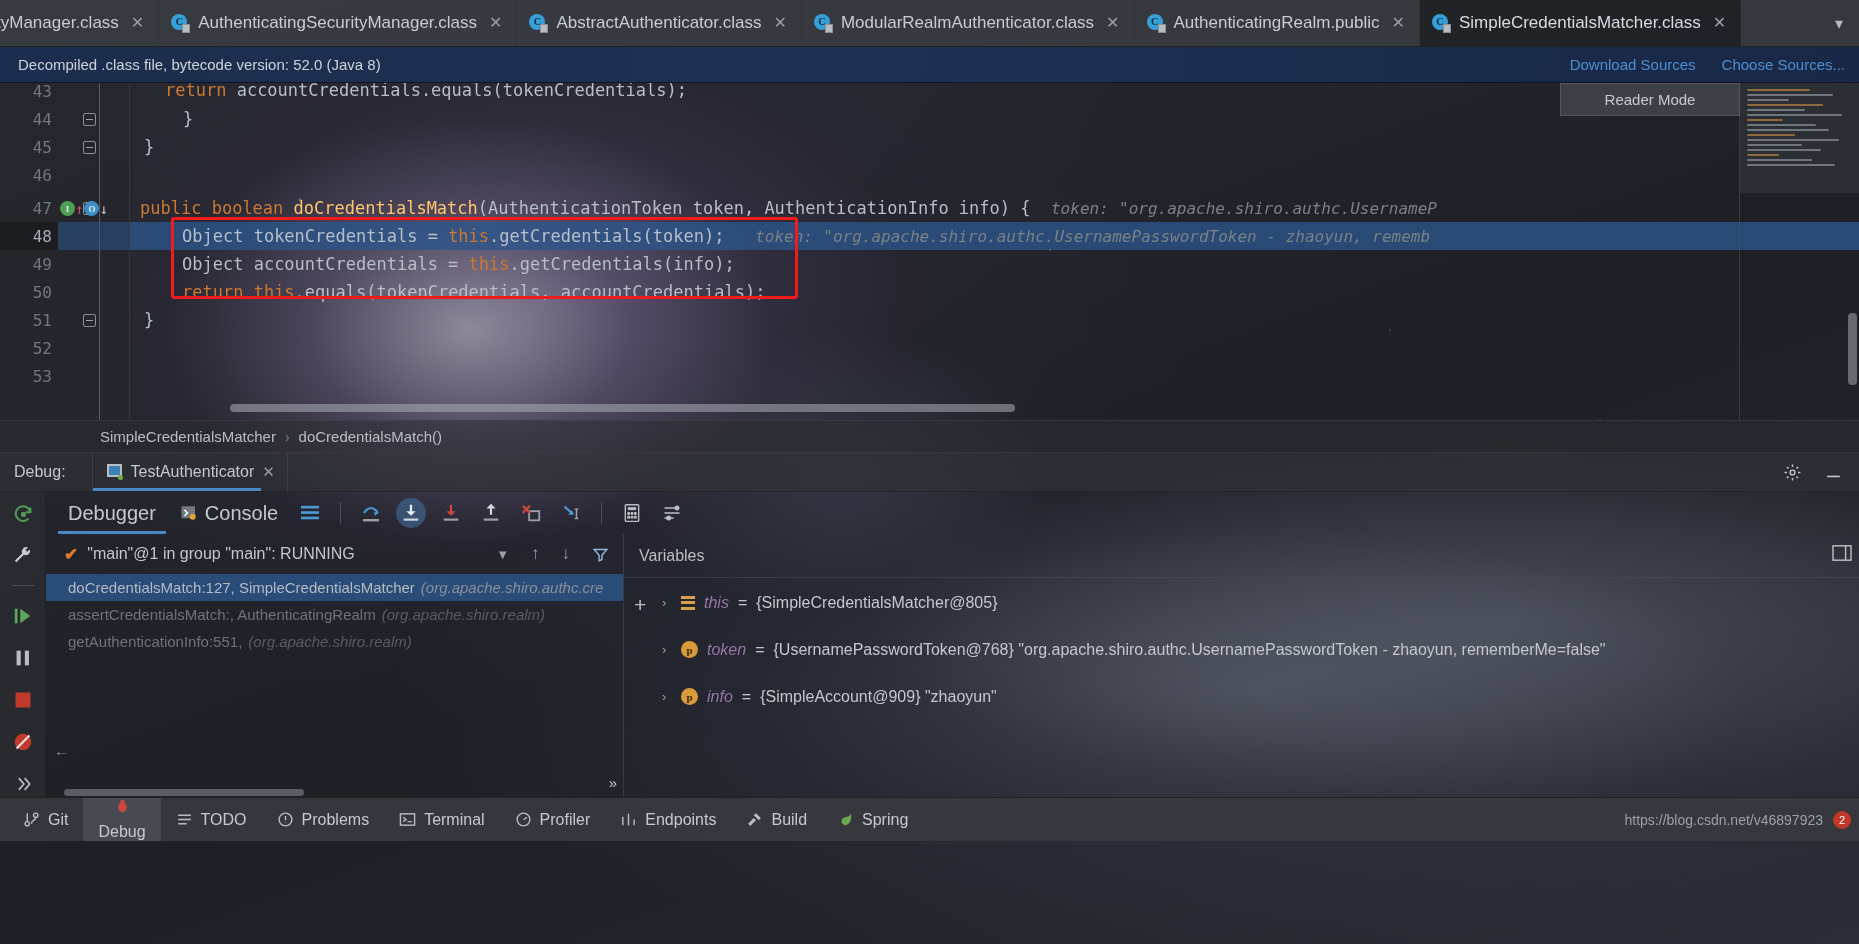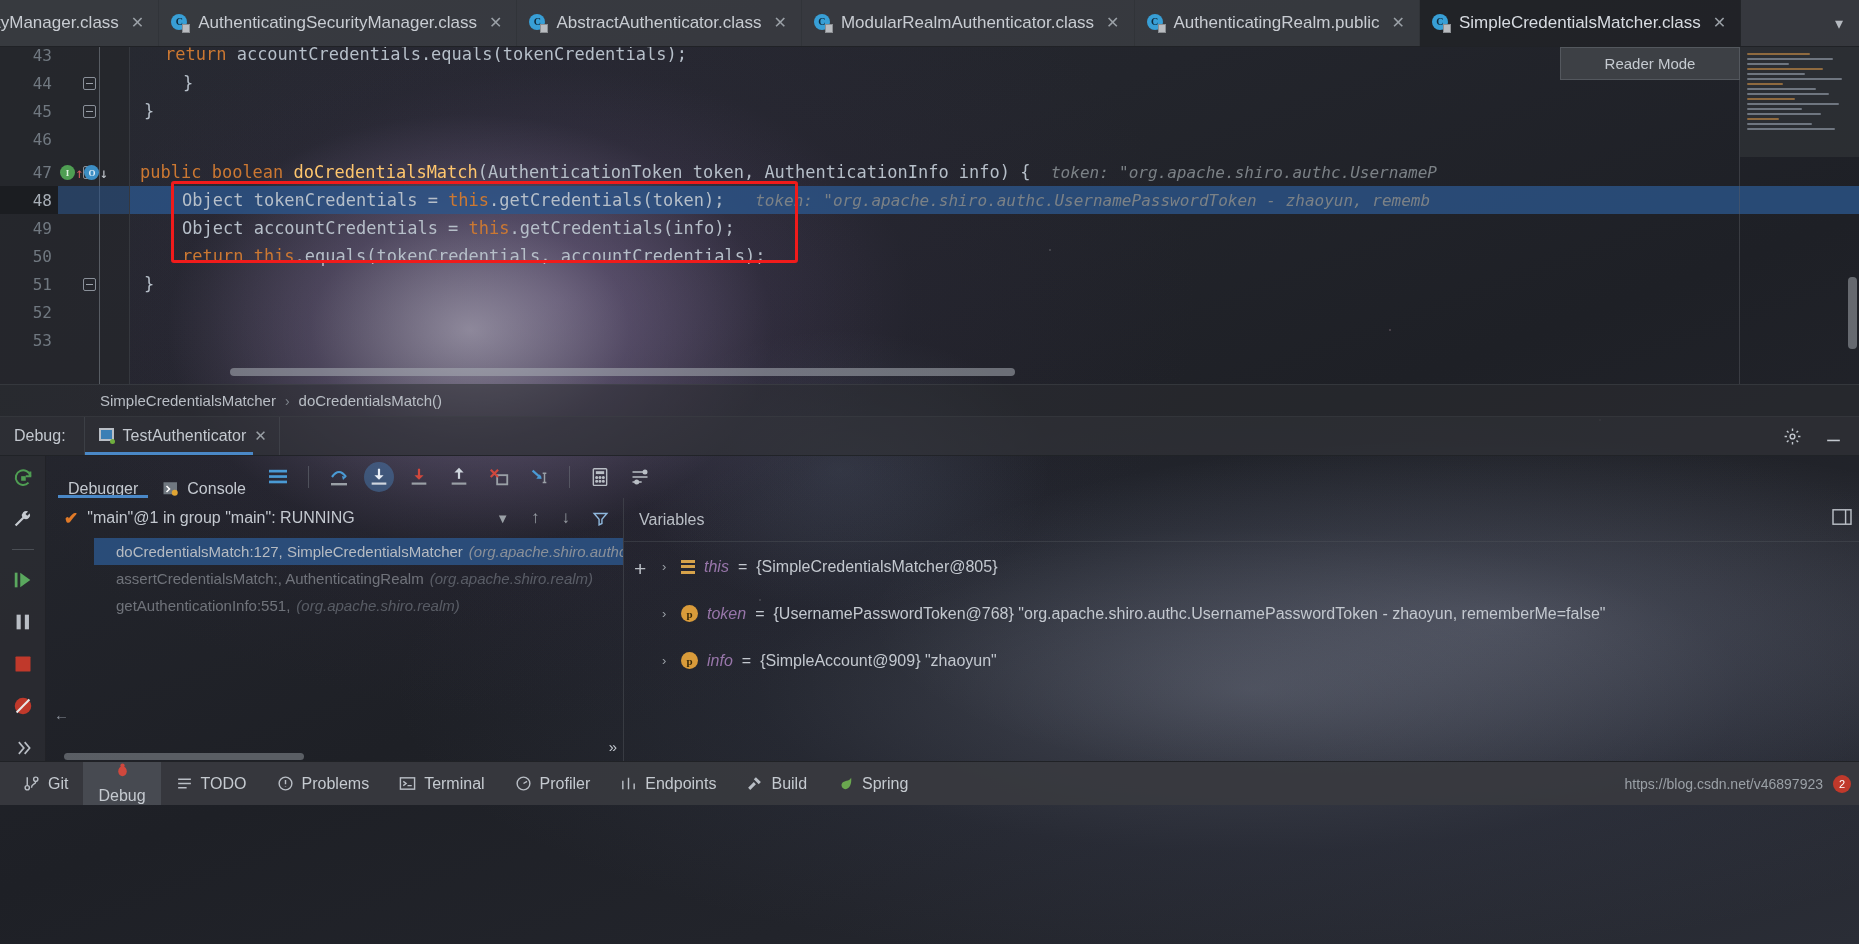--- a/index.html
+++ b/index.html
@@ -254,20 +254,21 @@
     color: #c3c8cf; font-size: 16px; text-align: right;
   }
   .dh-label { padding: 0 18px 0 14px; }
   .dh-tab {
     display: flex; align-items: center; gap: 8px;
     height: 100%;
     padding: 0 12px;
     position: relative;
     border-left: 1px solid rgba(80,84,90,0.45);
     border-right: 1px solid rgba(80,84,90,0.45);
+    margin-left: 8px;
   }
   .dh-tab::after {
     content: ""; position: absolute; left: 0; right: 26px; bottom: 0;
     height: 3px; background: #4a88c7;
   }
   .dh-tab-icon {
     width: 18px; height: 16px; position: relative;
   }
   .dh-tab-icon .outer{
     position:absolute; left:2px; top:0; width:15px; height:13px;
@@ -299,22 +300,22 @@
   .debug-main { flex: 1; display: flex; flex-direction: column; min-width: 0; }
 
   .dbg-toolbar {
     height: 42px;
     display: flex; align-items: center; gap: 0;
     padding-left: 10px;
     position: relative;
   }
   .dbg-tab {
     padding: 0 12px; height: 42px;
-    display: flex; align-items: flex-end; gap: 7px;
-    color: #c4c9d0; font-size: 16px; position: relative;
+    display: flex; align-items: center; gap: 7px;
+    color: #c4c9d0; font-size: 20px; position: relative;
   }
   .dbg-tab.active::after{
     content:""; position:absolute; left:2px; right:2px; bottom:0; height:3px; background:#4a88c7;
   }
   .tb-sep { width: 1px; height: 22px; background: rgba(120,126,134,0.45); margin: 0 10px; }
   .tb-btn {
     width: 30px; height: 30px; margin: 0 5px;
     display: flex; align-items: center; justify-content: center;
     position: relative;
   }
@@ -338,21 +339,20 @@
   }
   .check { color: #e07a28; font-size: 17px; font-weight: bold; }
   .thread-ctrls { margin-left: auto; display: flex; align-items: center; gap: 22px; padding-right: 14px; }
 
   .frames-list { position: relative; flex: 1; overflow: hidden; }
   .frame-row {
     height: 27px; display: flex; align-items: center;
     padding-left: 22px;
     font-size: 15px; color: #b6bbc2;
     white-space: nowrap;
-    margin-left: 48px;
   }
   .frame-row.sel { background: rgba(44,86,140,0.80); }
   .frame-pkg { color: #8a9099; font-style: italic; margin-left: 6px; }
   .frame-row.faded { opacity: 0.52; }
   .frames-scroll-h{
     position:absolute; left:0; bottom:0; width:578px; height:8px;
   }
   .frames-scroll-thumb{
     position:absolute; left:18px; bottom:1px; width:240px; height:7px;
     background: rgba(150,155,162,0.5); border-radius:4px;
@@ -459,20 +459,27 @@
       <span class="tab-icon">
           <span class="circ">C</span>
           <span class="sq"></span>
         </span>
       <span class="tab-label">SimpleCredentialsMatcher.class</span>
       <span class="tab-close">✕</span>
     </div>
     <div class="tab-overflow">▾</div>
   </div>
 
+  <div class="notifbar">
+    <span>Decompiled .class file, bytecode version: 52.0 (Java 8)</span>
+    <span class="notif-actions">
+      <a class="notif-link">Download Sources</a>
+      <a class="notif-link">Choose Sources...</a>
+    </span>
+  </div>
 
   <div class="editor-wrap">
 
     <div class="gutter">
       <div class="fold-line"></div>
 
       <div class="hl-gutter2" style="top:139px;"></div>
       <div class="hl-gutter" style="left:58px;top:139px;"></div>
 
       <div class="ln-row" style="top:-6px;">

